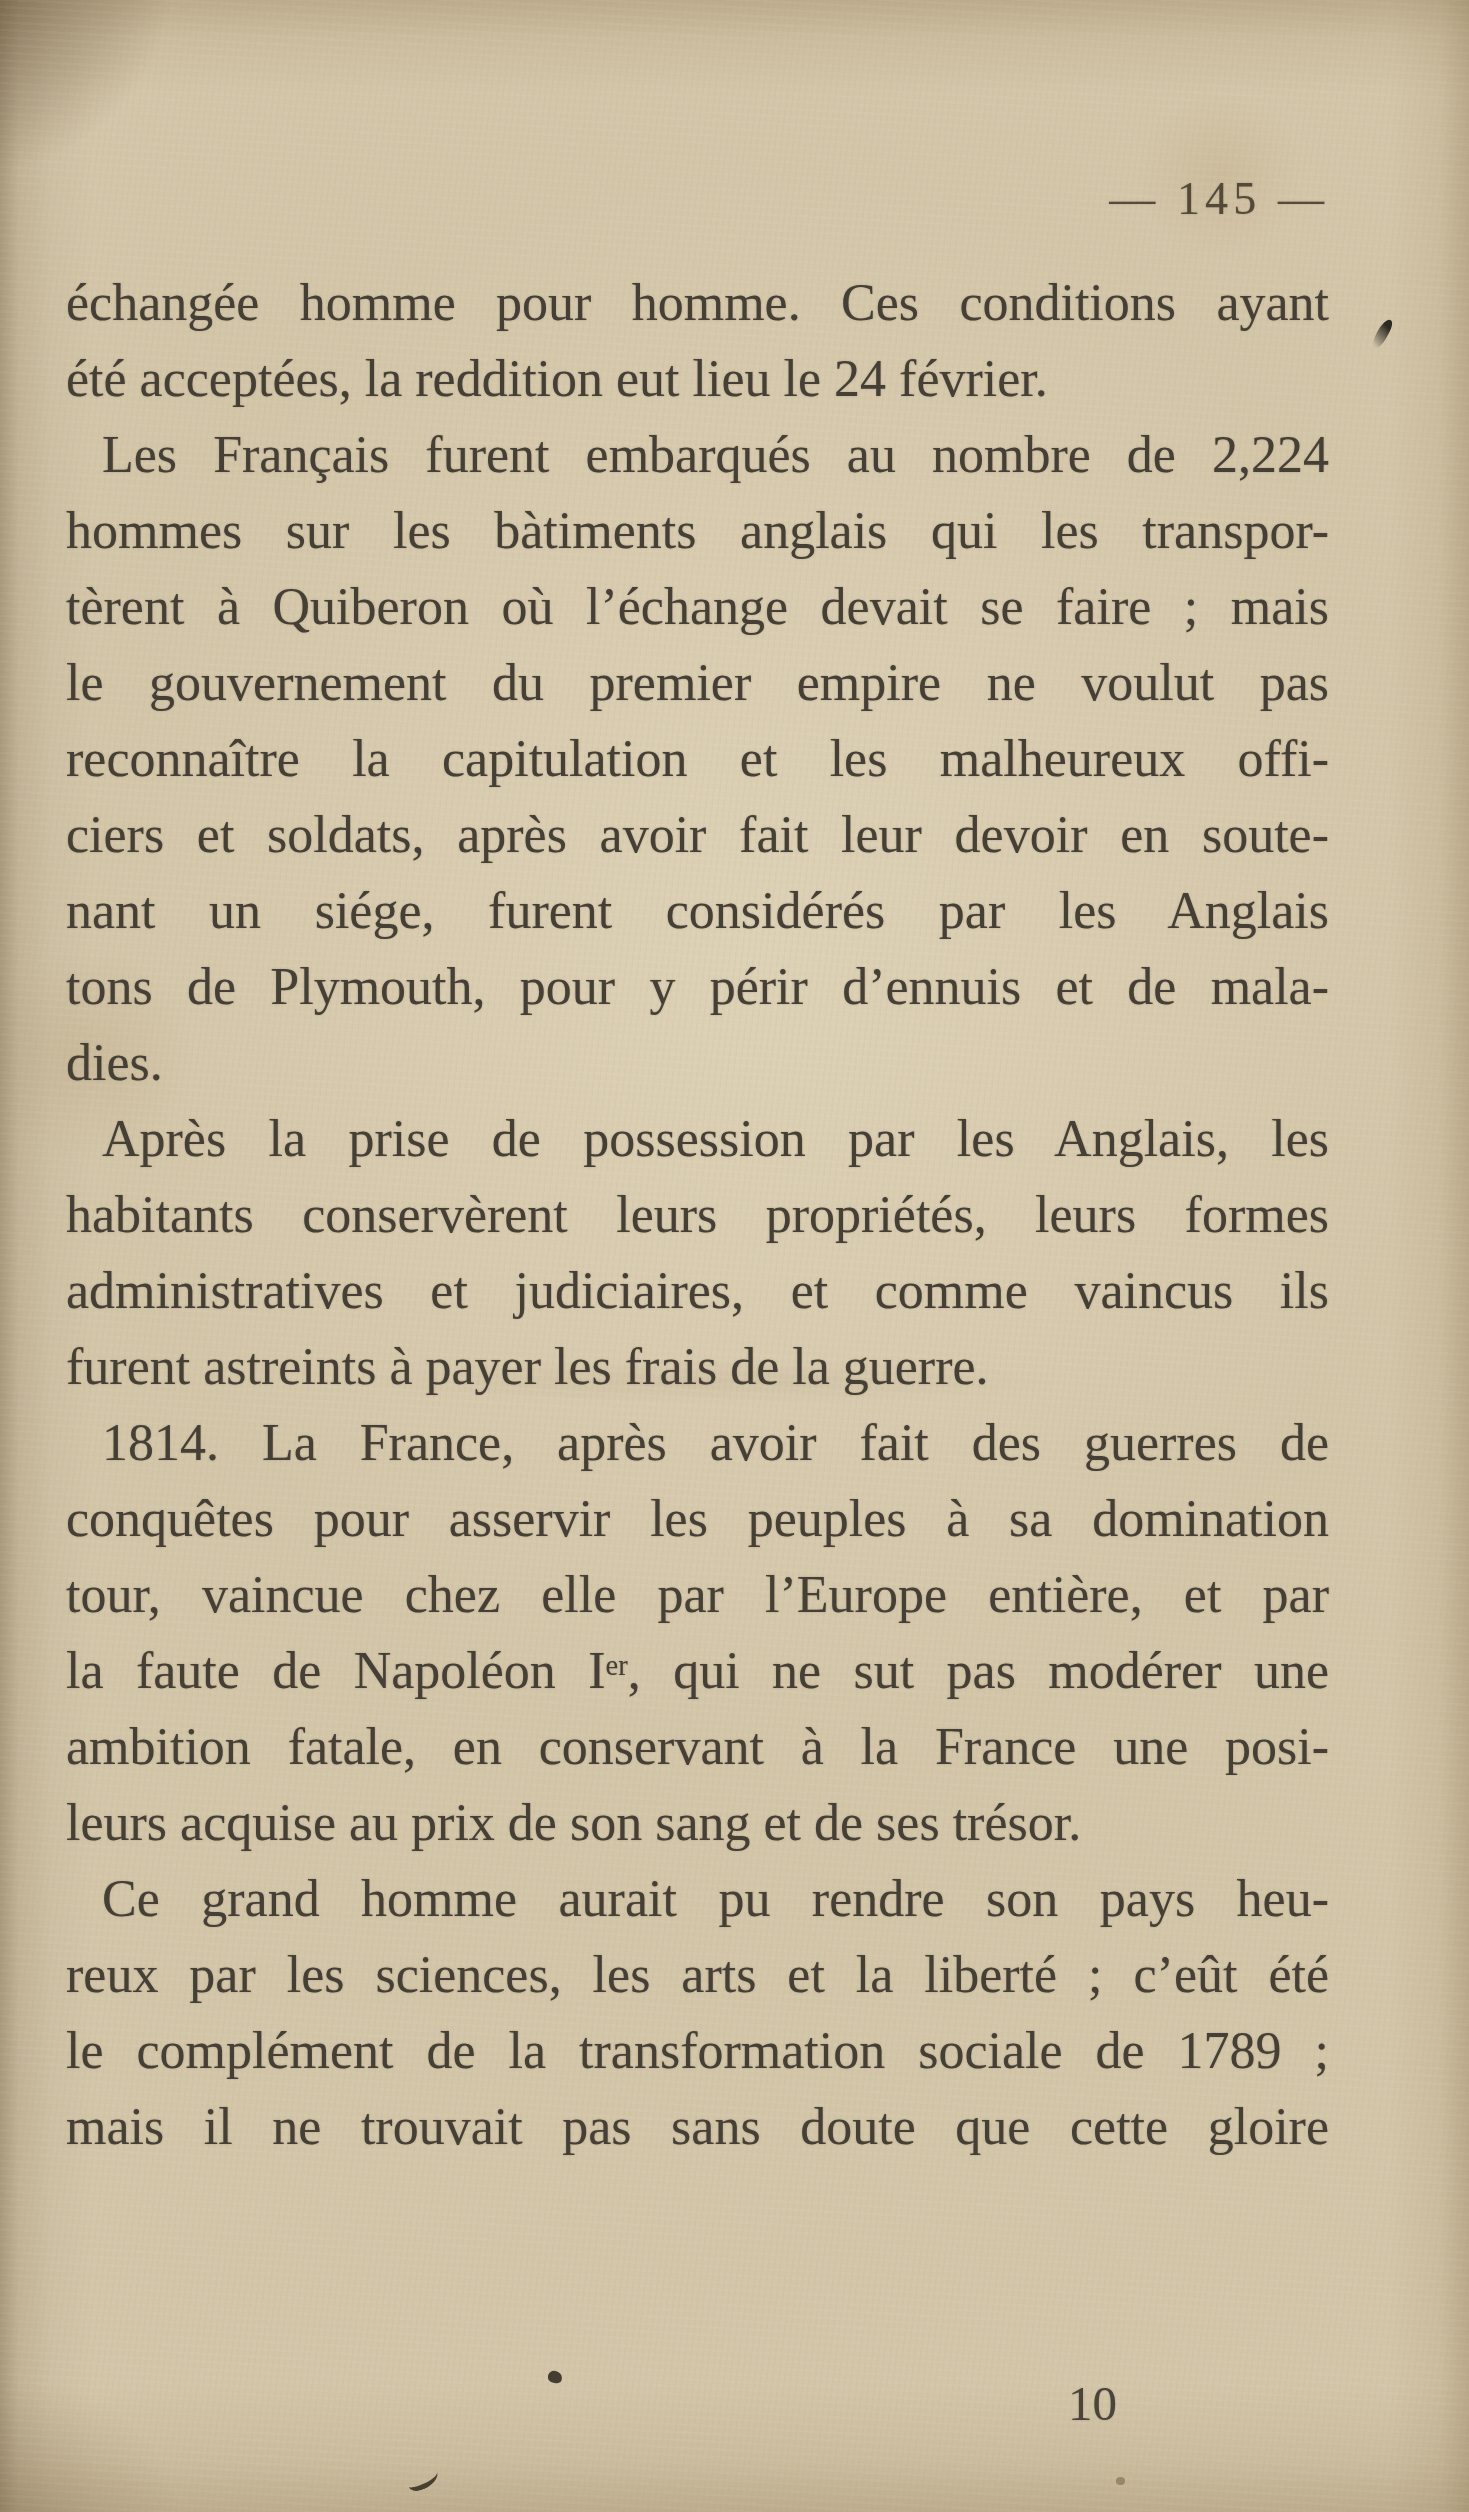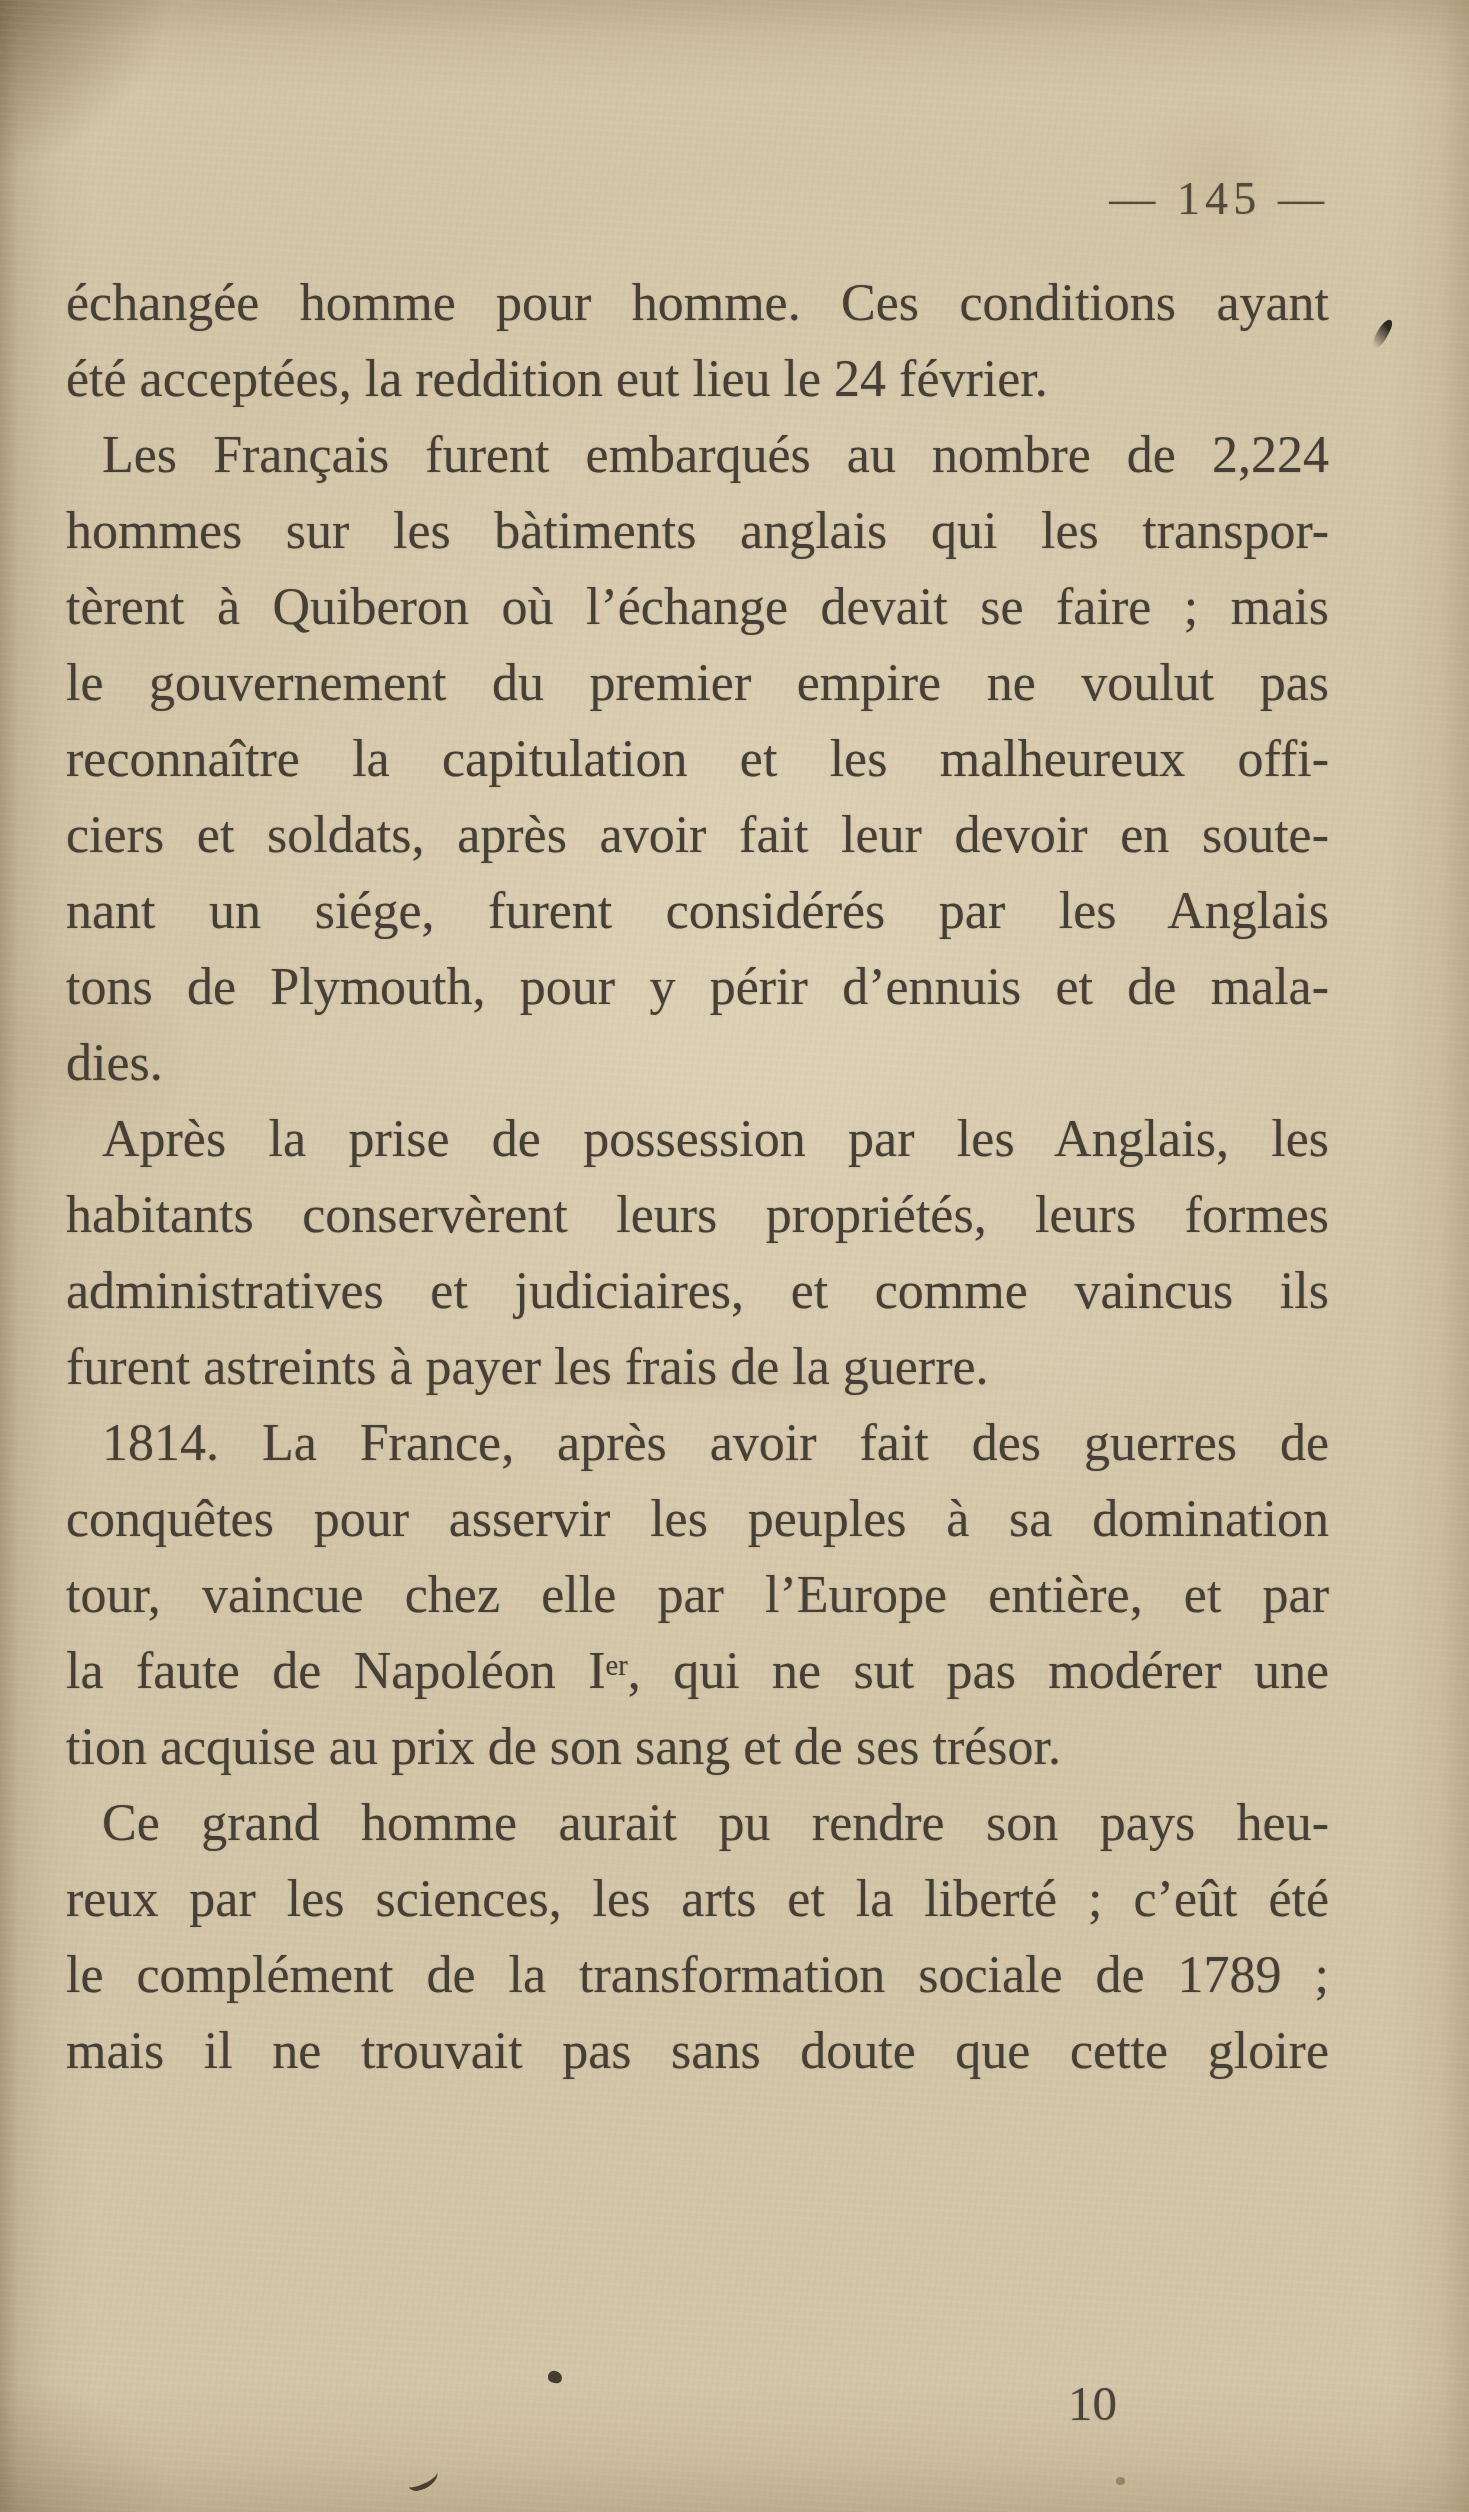--- a/index.html
+++ b/index.html
@@ -153,21 +153,22 @@
       <div class="line">tons de Plymouth, pour y périr d’ennuis et de mala-</div>
       <div class="line end">dies.</div>
       <div class="line indent">Après la prise de possession par les Anglais, les</div>
       <div class="line">habitants conservèrent leurs propriétés, leurs formes</div>
       <div class="line">administratives et judiciaires, et comme vaincus ils</div>
       <div class="line end">furent astreints à payer les frais de la guerre.</div>
       <div class="line indent">1814. La France, après avoir fait des guerres de</div>
       <div class="line">conquêtes pour asservir les peuples à sa domination</div>
       <div class="line">tour, vaincue chez elle par l’Europe entière, et par</div>
       <div class="line">la faute de Napoléon I<sup>er</sup>, qui ne sut pas modérer une</div>
-      <div class="line end">tion acquise au prix de son sang et de ses trésor.</div>
+      <div class="line">ambition fatale, en conservant à la France une posi-</div>
+      <div class="line end">leurs acquise au prix de son sang et de ses trésor.</div>
       <div class="line indent">Ce grand homme aurait pu rendre son pays heu-</div>
       <div class="line">reux par les sciences, les arts et la liberté ; c’eût été</div>
       <div class="line">le complément de la transformation sociale de 1789 ;</div>
       <div class="line">mais il ne trouvait pas sans doute que cette gloire</div>
     </div>
 
   <div class="signature">10</div>
 
   <div class="mark-apostrophe"></div>
   <div class="mark-scratch"></div>

